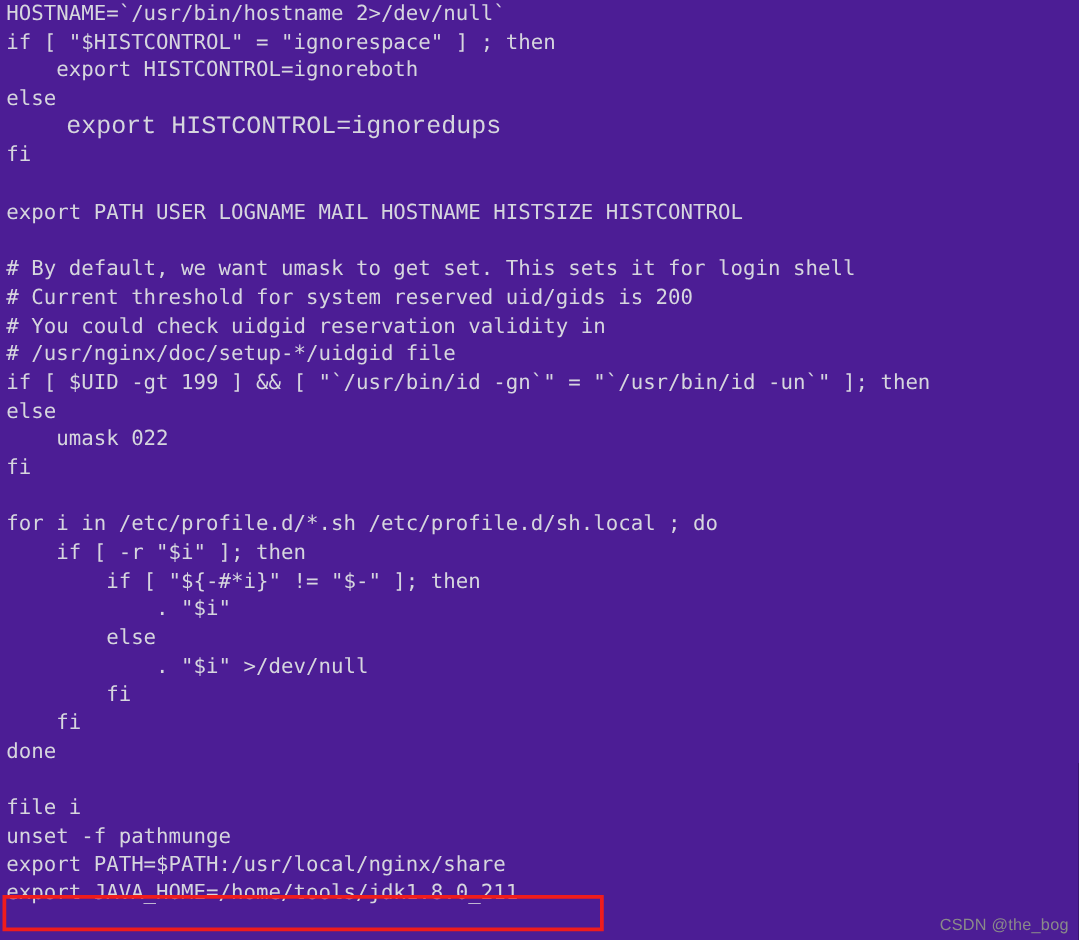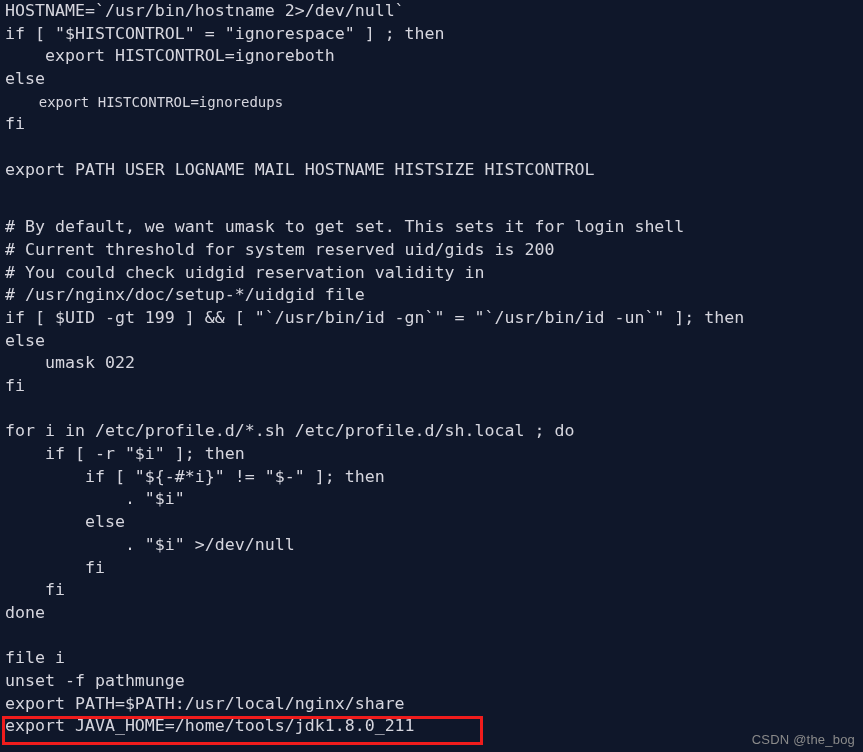--- a/index.html
+++ b/index.html
@@ -65,33 +65,33 @@
     font-family: "Liberation Sans", "DejaVu Sans", sans-serif;
     font-size: 13px;
     color: #8a8a8a;
     white-space: pre;
     letter-spacing: 0.2px;
   }
 </style>
 </head>
 <body>
 
-<div id="terminal" style="background: #0f172a;">
+<div id="terminal" style="background: #4c1d95;">
 
   <div id="code-area">
       <div class="code-line" style="color: rgb(214, 214, 222); font-size: 16.6px; line-height: 22.7px; height: 22.7px;">HOSTNAME=`/usr/bin/hostname 2&gt;/dev/null`</div>
       <div class="code-line" style="color: rgb(214, 214, 222); font-size: 16.6px; line-height: 22.7px; height: 22.7px;">if [ "$HISTCONTROL" = "ignorespace" ] ; then</div>
       <div class="code-line" style="color: rgb(214, 214, 222); font-size: 16.6px; line-height: 22.7px; height: 22.7px;">    export HISTCONTROL=ignoreboth</div>
       <div class="code-line" style="color: rgb(214, 214, 222); font-size: 16.6px; line-height: 22.7px; height: 22.7px;">else</div>
-      <div class="code-line" style="color: rgb(214, 214, 222); font-size: 14px; line-height: 22.7px; height: 22.7px;">    export HISTCONTROL=ignoredups</div>
+      <div class="code-line" style="color: rgb(214, 214, 222); font-size: 20px; line-height: 22.7px; height: 22.7px; font-family: Liberation Mono, monospace;">    export HISTCONTROL=ignoredups</div>
       <div class="code-line" style="color: rgb(214, 214, 222); font-size: 16.6px; line-height: 22.7px; height: 22.7px;">fi</div>
       <div class="code-line blank" style="font-size: 16.6px; line-height: 22.7px; height: 22.7px;"></div>
       <div class="code-line" style="color: rgb(214, 214, 222); font-size: 16.6px; line-height: 22.7px; height: 22.7px;">export PATH USER LOGNAME MAIL HOSTNAME HISTSIZE HISTCONTROL</div>
       <div class="code-line blank" style="font-size: 16.6px; line-height: 22.7px; height: 22.7px;"></div>
-      <div class="code-line" style="color: rgb(214, 214, 222); font-size: 16.6px; line-height: 22.7px; height: 22.7px; margin-top: 12px;"># By default, we want umask to get set. This sets it for login shell</div>
+      <div class="code-line" style="color: rgb(214, 214, 222); font-size: 16.6px; line-height: 22.7px; height: 22.7px;"># By default, we want umask to get set. This sets it for login shell</div>
       <div class="code-line" style="color: rgb(214, 214, 222); font-size: 16.6px; line-height: 22.7px; height: 22.7px;"># Current threshold for system reserved uid/gids is 200</div>
       <div class="code-line" style="color: rgb(214, 214, 222); font-size: 16.6px; line-height: 22.7px; height: 22.7px;"># You could check uidgid reservation validity in</div>
       <div class="code-line" style="color: rgb(214, 214, 222); font-size: 16.6px; line-height: 22.7px; height: 22.7px;"># /usr/nginx/doc/setup-*/uidgid file</div>
       <div class="code-line" style="color: rgb(214, 214, 222); font-size: 16.6px; line-height: 22.7px; height: 22.7px;">if [ $UID -gt 199 ] &amp;&amp; [ "`/usr/bin/id -gn`" = "`/usr/bin/id -un`" ]; then</div>
       <div class="code-line" style="color: rgb(214, 214, 222); font-size: 16.6px; line-height: 22.7px; height: 22.7px;">else</div>
       <div class="code-line" style="color: rgb(214, 214, 222); font-size: 16.6px; line-height: 22.7px; height: 22.7px;">    umask 022</div>
       <div class="code-line" style="color: rgb(214, 214, 222); font-size: 16.6px; line-height: 22.7px; height: 22.7px;">fi</div>
       <div class="code-line blank" style="font-size: 16.6px; line-height: 22.7px; height: 22.7px;"></div>
       <div class="code-line" style="color: rgb(214, 214, 222); font-size: 16.6px; line-height: 22.7px; height: 22.7px;">for i in /etc/profile.d/*.sh /etc/profile.d/sh.local ; do</div>
       <div class="code-line" style="color: rgb(214, 214, 222); font-size: 16.6px; line-height: 22.7px; height: 22.7px;">    if [ -r "$i" ]; then</div>

